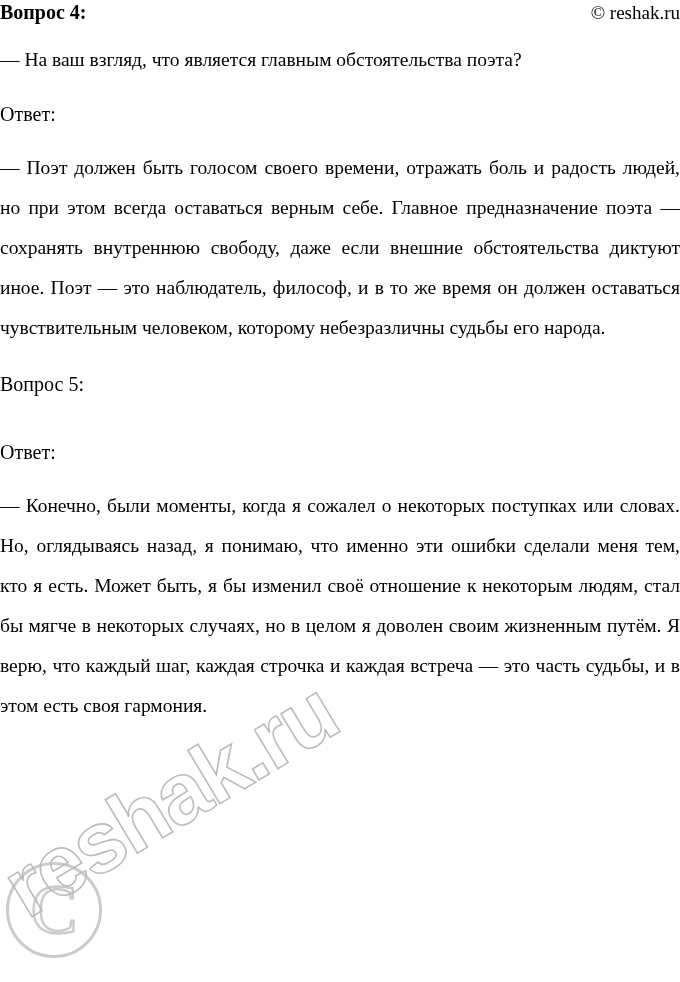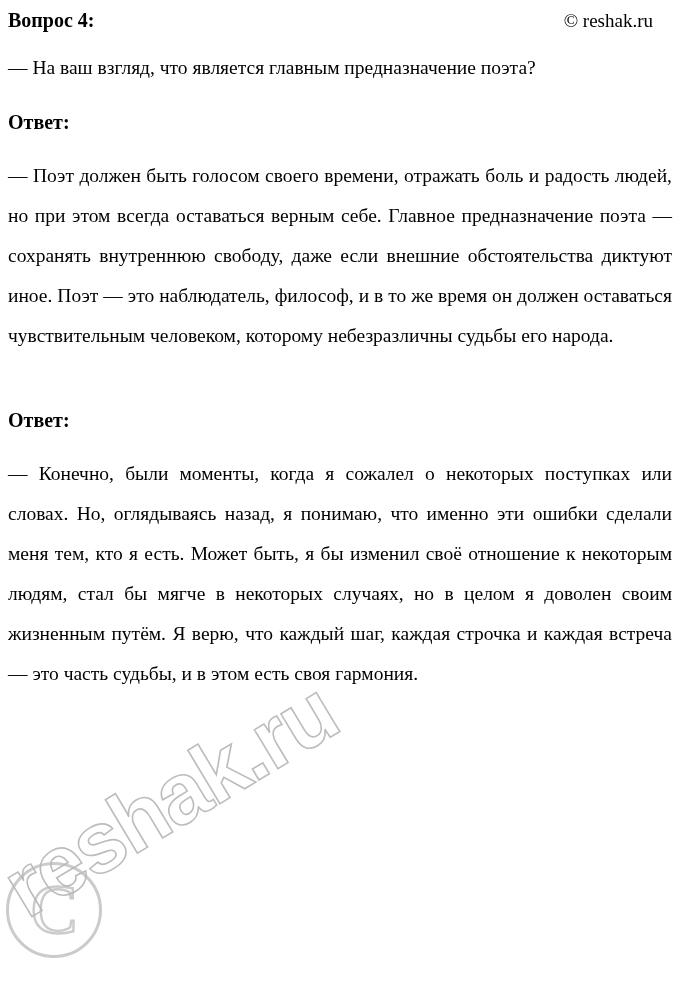--- a/index.html
+++ b/index.html
@@ -71,48 +71,48 @@
     font-size: 70px;
     line-height: 1;
     color: transparent;
     -webkit-text-stroke: 2.4px #c6c6c6;
   }
 
   
   .content {
     position: relative;
     z-index: 2;
-    padding: 8px;
+    padding: 0;
   }
 
   .top-row {
     position: relative;
     height: 26px;
   }
   .heading {
     position: absolute;
     left: 0;
     top: 0;
     font-size: 20px;
     font-weight: 700;
     line-height: 24px;
     white-space: nowrap;
   }
   .copyright {
     position: absolute;
-    right: 19px;
+    right: 0;
     top: 1px;
     font-size: 19px;
     line-height: 24px;
     white-space: nowrap;
   }
 
   .block-heading {
     font-size: 20px;
-    font-weight: 700;
+    font-weight: 400;
     line-height: 40px;
     margin: 0;
     padding: 0;
   }
 
   .para {
     font-size: 19.5px;
     line-height: 40px;
     text-align: justify;
     text-justify: inter-word;
@@ -139,32 +139,33 @@
 
   <div class="content">
 
     <div class="top-row">
       <div class="heading">Вопрос 4:</div>
       <div class="copyright">© reshak.ru</div>
     </div>
 
     <div class="gap-sm"></div>
 
-    <p class="para last-line-left">— На ваш взгляд, что является главным предназначение поэта?</p>
+    <p class="para last-line-left">— На ваш взгляд, что является главным обстоятельства поэта?</p>
 
     <div class="gap-sm"></div>
 
     <div class="block-heading">Ответ:</div>
 
     <div class="gap-sm"></div>
 
     <p class="para last-line-left">— Поэт должен быть голосом своего времени, отражать боль и радость людей, но при этом всегда оставаться верным себе. Главное предназначение поэта — сохранять внутреннюю свободу, даже если внешние обстоятельства диктуют иное. Поэт — это наблюдатель, философ, и в то же время он должен оставаться чувствительным человеком, которому небезразличны судьбы его народа.</p>
 
     <div class="gap-md"></div>
 
+    <div class="block-heading">Вопрос 5:</div>
 
     <div class="gap-sm"></div>
 
 
     <div class="gap-sm"></div>
 
     <div class="block-heading">Ответ:</div>
 
     <div class="gap-sm"></div>
 

